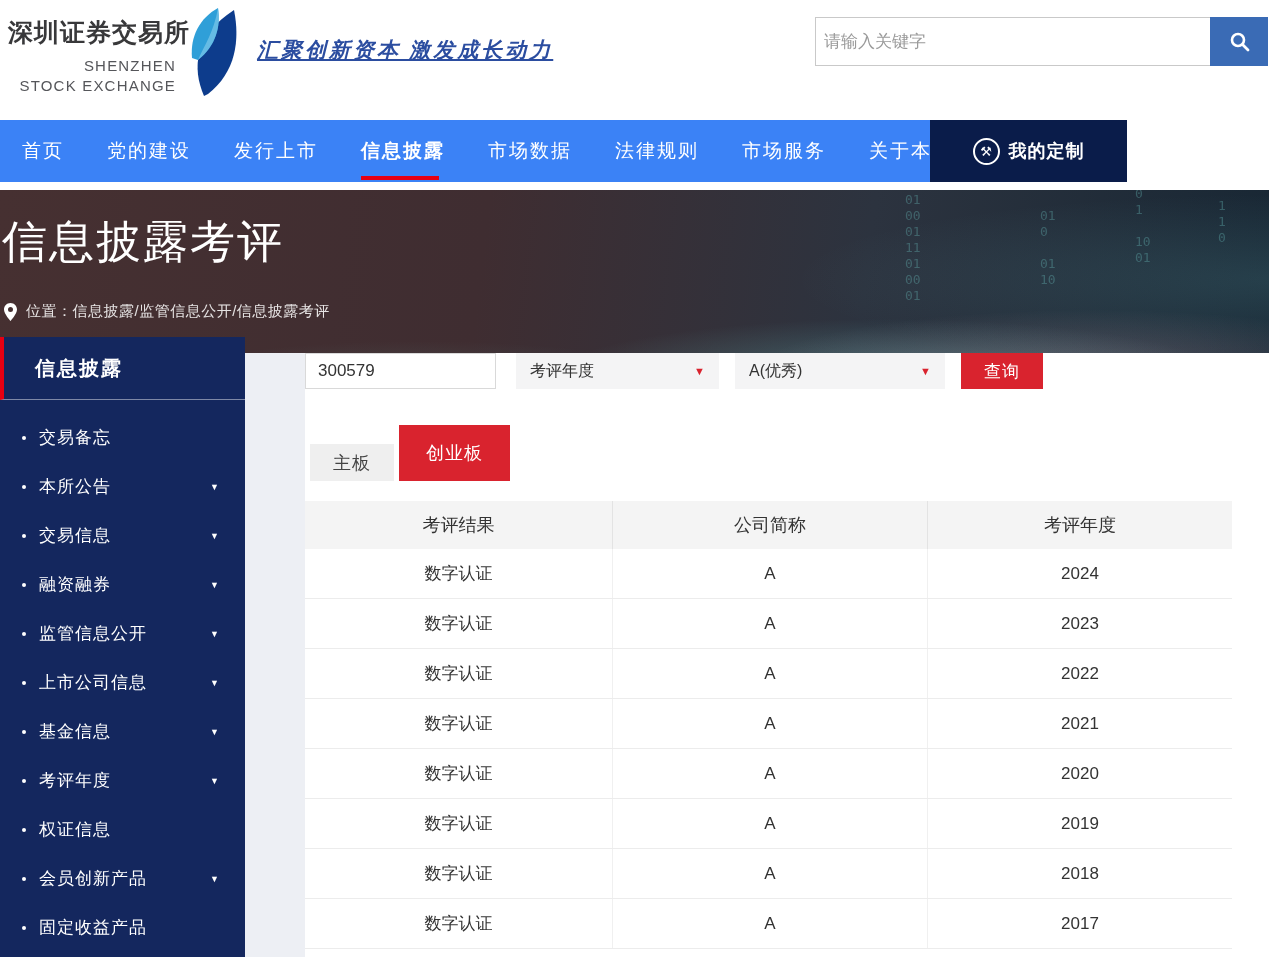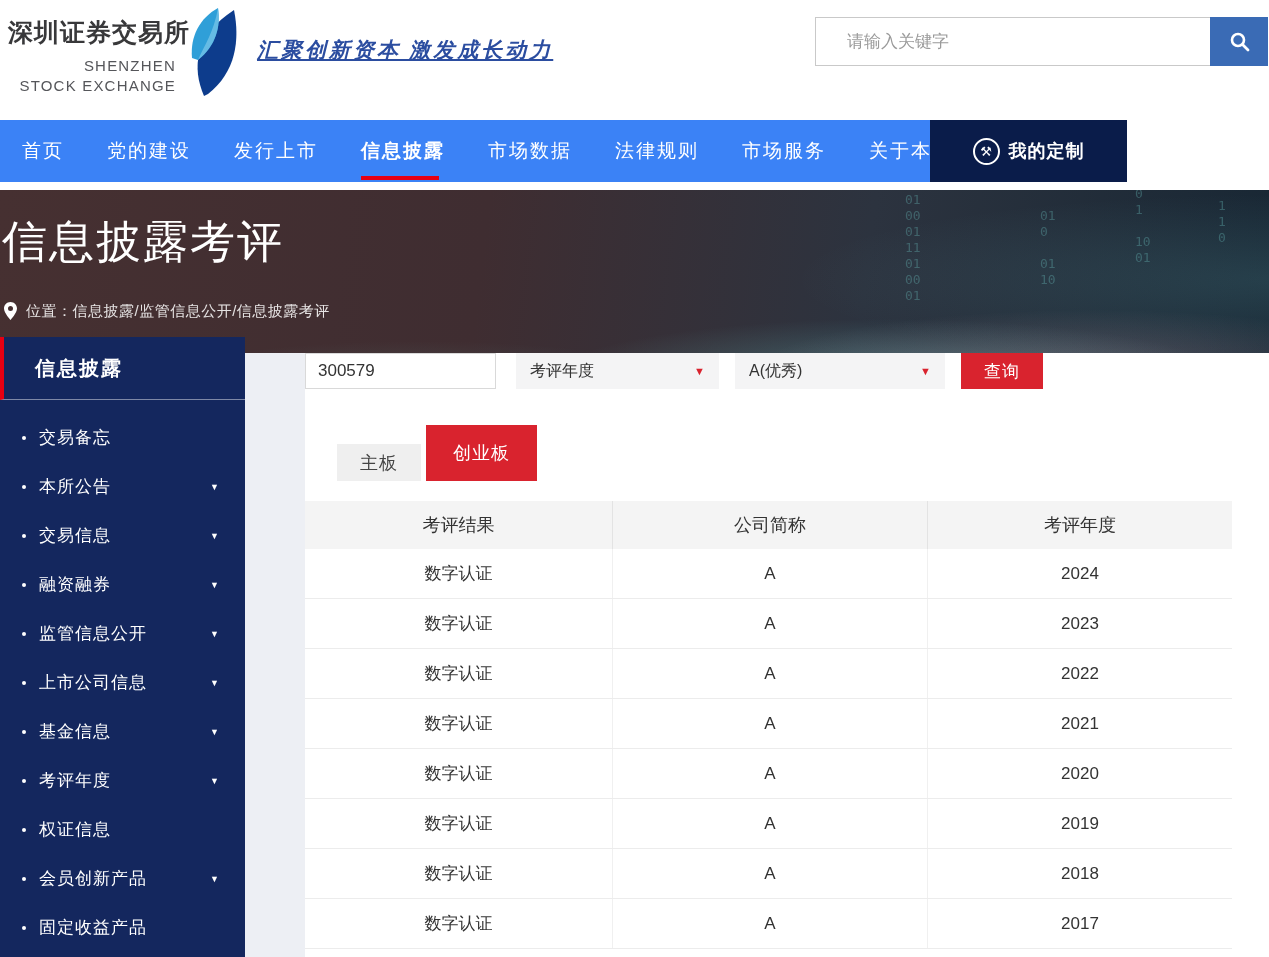--- a/index.html
+++ b/index.html
@@ -10,21 +10,21 @@
   }
 
   
   .top-header { position:absolute; left:0; top:0; width:1269px; height:120px; background:#fff; }
   .logo-block { position:absolute; left:8px; top:12px; width:240px; height:96px; cursor:pointer; }
   .logo-cn { position:absolute; left:0; top:4px; width:168px; font-size:25px; font-weight:600; color:#38383a; letter-spacing:1px; white-space:nowrap; }
   .logo-en { position:absolute; left:0; top:44px; width:168px; text-align:right; font-size:15px; letter-spacing:1.2px; line-height:20px; color:#55565a; font-weight:500; white-space:pre-line; }
   .logo-mark { position:absolute; left:166px; top:-6px; width:74px; height:92px; }
   .slogan { position:absolute; left:257px; top:36px; font-size:21px; font-weight:700; font-style:italic; color:#2b4da0; letter-spacing:3px; font-family:"Liberation Serif","DejaVu Serif",serif; white-space:nowrap;text-decoration:underline; }
   .search-wrap { position:absolute; left:815px; top:17px; width:453px; height:49px; display:flex; }
-  .search-input { flex:1; height:49px; border:1px solid #c9c9c9; border-right:none; font-size:17px; padding:0 31px; color:#333; outline:none; }
+  .search-input { flex:1; height:49px; border:1px solid #c9c9c9; border-right:none; font-size:17px; padding:0 8px; color:#333; outline:none; }
   .search-input::placeholder { color:#9a9a9a; }
   .search-btn { width:58px; height:49px; background:#3a6bb5; border:none; display:flex; align-items:center; justify-content:center; cursor:pointer; }
 
   
   .navbar { position:absolute; left:0; top:120px; width:1127px; height:62px; background:#3b82f6; }
   .nav-list { position:absolute; left:22px; top:0; height:62px; display:flex; gap:43px; list-style:none; }
   .nav-item { position:relative; height:62px; line-height:62px; font-size:19px; letter-spacing:2px; color:#fff; cursor:pointer; white-space:nowrap; }
   .nav-item.active { font-weight:700; }
   .nav-item.active::after { content:""; position:absolute; left:0; right:6px; bottom:2px; height:4px; background:#e60012; }
   .my-custom { position:absolute; right:0; top:0; width:197px; height:62px; background:#0a1c4a; display:flex; align-items:center; justify-content:center; gap:9px; cursor:pointer; }
@@ -36,21 +36,21 @@
     position:absolute; left:0; top:182px; width:1269px; height:163px; overflow:hidden; z-index:1;
     background:
       radial-gradient(38% 55% at 86% 112%, rgba(235,195,205,0.26), transparent 70%),
       radial-gradient(42% 60% at 70% 118%, rgba(130,230,225,0.30), transparent 65%),
       radial-gradient(36% 50% at 33% 125%, rgba(130,230,225,0.16), transparent 65%),
       radial-gradient(55% 75% at 101% 55%, rgba(120,210,215,0.14), transparent 70%),
       linear-gradient(97deg, #463031 0%, #3f2d31 38%, #2c333f 68%, #182734 100%);
     margin-top: 8px;
   }
   .banner-title { position:absolute; left:2px; top:22px; font-size:45px; font-weight:500; color:#fff; letter-spacing:2px; }
-  .breadcrumb { position:absolute; left:4px; top:112px; display:flex; gap:9px; color:#e6e3e3; font-size:15px; letter-spacing:0.5px; }
+  .breadcrumb { position:absolute; left:4px; top:112px; display:flex; align-items:center; gap:9px; color:#e6e3e3; font-size:15px; letter-spacing:0.5px; }
   .bin { position:absolute; color:rgba(115,210,205,0.30); font-family:"DejaVu Sans Mono","Liberation Mono",monospace; font-size:13px; line-height:16px; white-space:pre; }
   .bin:nth-of-type(1){ left:905px; top:2px; }
   .bin:nth-of-type(2){ left:1040px; top:18px; }
   .bin:nth-of-type(3){ left:1135px; top:-4px; }
   .bin:nth-of-type(4){ left:1218px; top:8px; }
 
   
   .sidebar { position:absolute; left:0; top:337px; width:245px; height:620px; background:#14275e; z-index:5; }
   .side-header { height:63px; border-left:4px solid #e60012; border-bottom:1px solid rgba(255,255,255,0.45); display:flex; align-items:center; padding-left:31px; cursor:pointer; }
   .side-title { color:#fff; font-size:20px; font-weight:700; letter-spacing:2px; }
@@ -65,21 +65,21 @@
   
   .content { position:absolute; left:305px; top:345px; width:964px; height:612px; background:#fff; }
   .code-input { position:absolute; left:0; top:8px; width:191px; height:36px; border:1px solid #d9d9d9; font-size:17px; padding:0 12px; color:#333; outline:none; }
   .dropdown { position:absolute; top:8px; height:36px; background:#f4f4f5; display:flex; align-items:center; padding:0 14px; cursor:pointer; }
   .dd-year { left:211px; width:203px; }
   .dd-grade { left:430px; width:210px; }
   .dd-label { font-size:16px; color:#333; }
   .dd-caret { margin-left:auto; color:#d9232e; font-size:11px; }
   .btn-query { position:absolute; left:656px; top:8px; width:82px; height:36px; background:#d9232e; color:#fff; font-size:17px; border:none; cursor:pointer; letter-spacing:1px; }
 
-  .tab { position:absolute; display:flex; align-items:center; justify-content:center; font-size:18px; cursor:pointer; letter-spacing:1px;margin-left:27px; }
+  .tab { position:absolute; display:flex; align-items:center; justify-content:center; font-size:18px; cursor:pointer; letter-spacing:1px; }
   .tab-0 { left:5px; top:99px; width:84px; height:37px; background:#efefef; color:#444; }
   .tab-1 { left:94px; top:80px; width:111px; height:56px; background:#d9232e; color:#fff; }
 
   .eval-table { position:absolute; left:0; top:156px; width:927px; }
   .t-row { display:grid; grid-template-columns:308px 315px 304px; }
   .t-head { background:#f4f4f4; }
   .t-head .t-cell { height:48px; line-height:48px; font-size:18px; color:#333; border-right:1px solid #e3e3e3; }
   .t-head .t-cell:last-child { border-right:none; }
   .t-body .t-row { border-bottom:1px solid #ececec; }
   .t-body .t-cell { height:49px; line-height:49px; font-size:17px; color:#333; border-right:1px solid #f0f0f0; }

